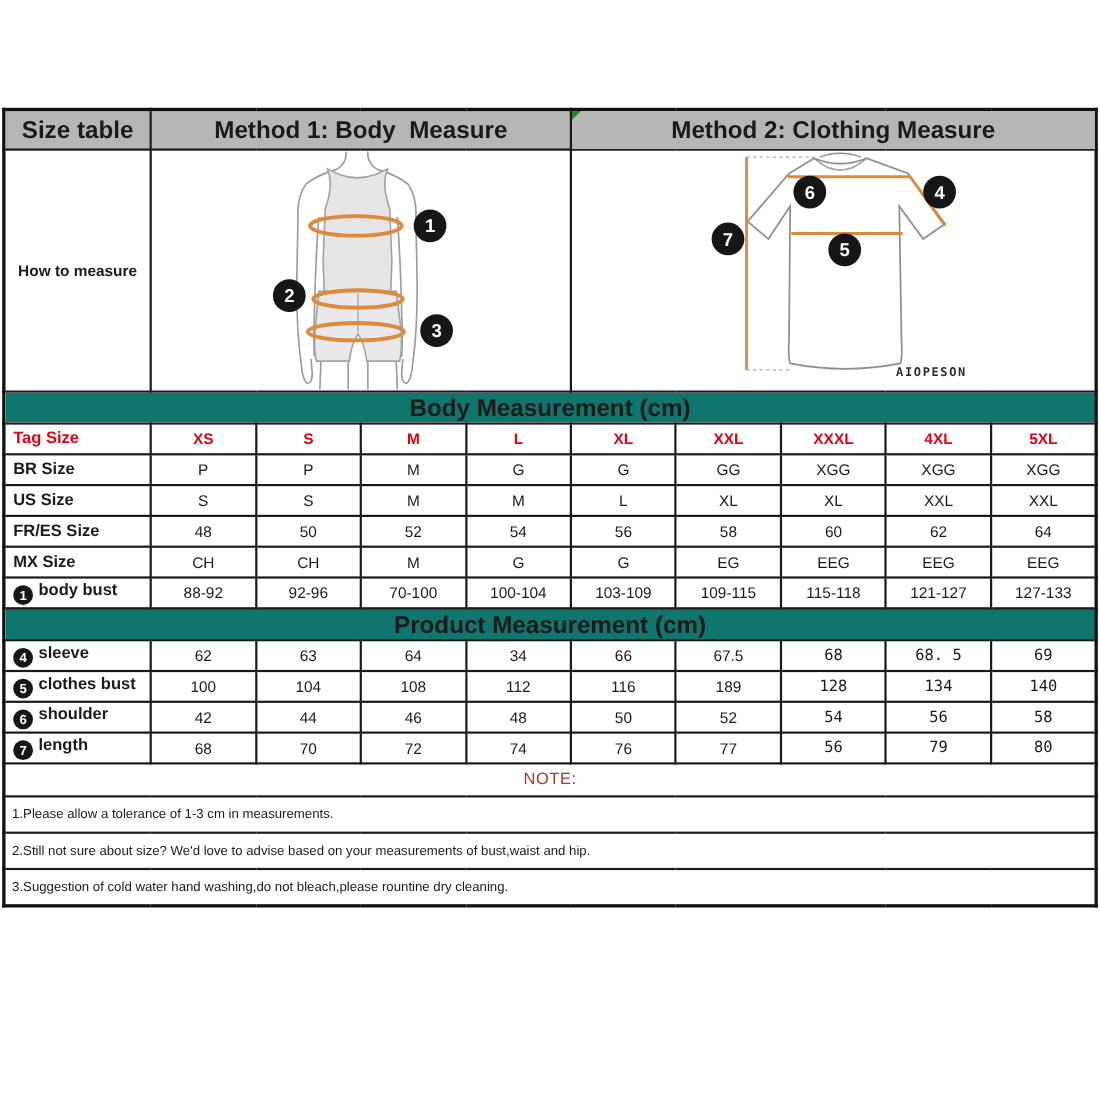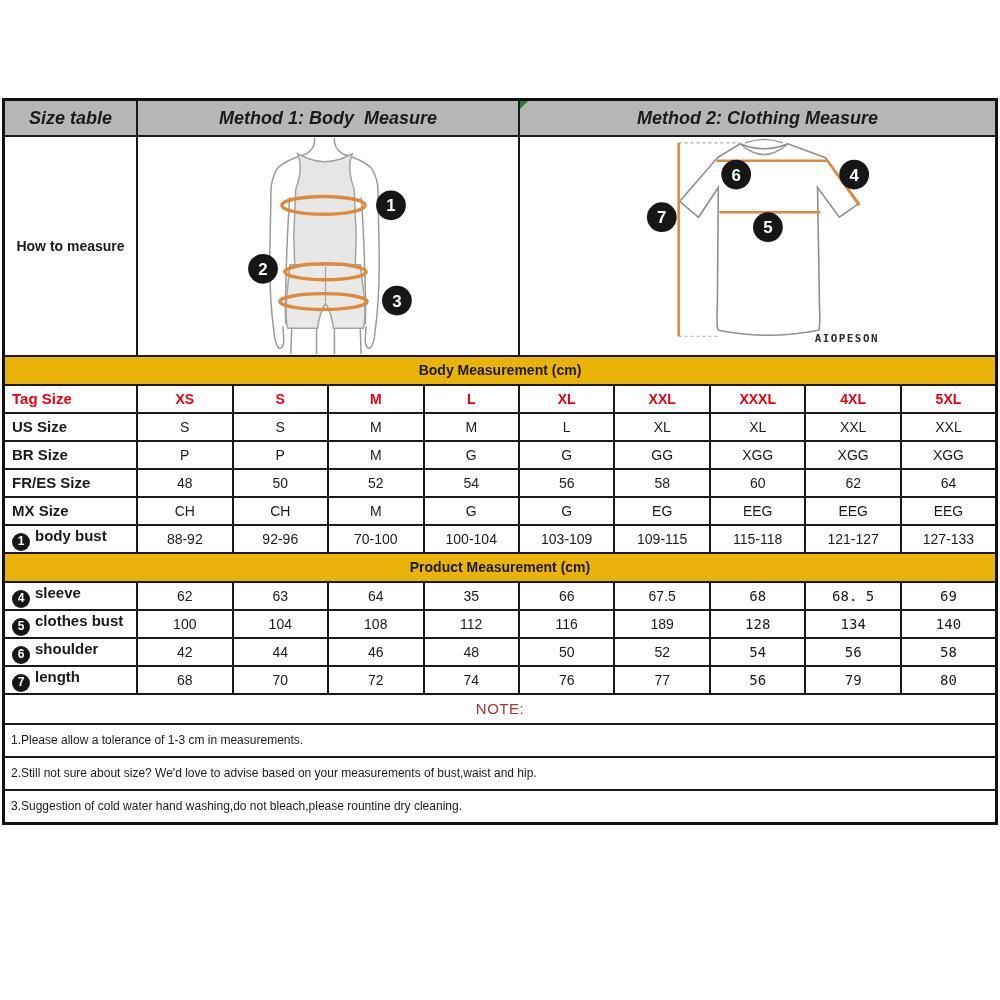--- a/index.html
+++ b/index.html
@@ -9,31 +9,31 @@
   }
   table.size-chart{
     position:absolute;left:2px;top:98px;width:996px;
     border-collapse:collapse;table-layout:fixed;
     border:3px solid #111;
   }
   table.size-chart td{
     border:2px solid #1a1a1a;text-align:center;vertical-align:middle;
     font-size:14px;padding:0;overflow:hidden;line-height:1.15;
   }
-  tr.head-row td{background:#b6b6b6;font-weight:700;font-size:18px;height:34px;font-style:italic;}
+  tr.head-row td{background:#b6b6b6;font-weight:700;font-size:22px;height:34px;}
   td.size-table-cell{font-size:17px;}
   td.method1{text-align:left;padding-left:6px;white-space:pre;}
   td.method2{position:relative;}
   .green-corner{position:absolute;top:0;left:0;width:0;height:0;
     border-top:8px solid #2e7d33;border-right:8px solid transparent;}
   tr.illo-row td{height:218px;background:#fff;}
   td.howto{font-weight:700;font-size:17px;line-height:1.55;}
   td.illo-cell{vertical-align:top;}
   td.illo-cell svg{display:block;}
-  tr.section-row td{background:#eab308;font-weight:700;font-size:14px;height:27px;}
+  tr.section-row td{background:#0f766e;font-weight:700;font-size:22px;height:27px;}
   tbody.gen tr{height:28px;}
   tbody.gen td.row-label{text-align:left;padding-left:7px;font-weight:700;font-size:15px;}
   .red{color:#e60012;font-weight:700;}
   td.mono{font-family:"DejaVu Sans Mono",monospace;font-size:13.5px;}
   .mark{display:inline-flex;width:18px;height:18px;border-radius:50%;background:#161616;
     color:#fff;font-size:12px;font-weight:700;align-items:center;justify-content:center;
     margin-right:5px;vertical-align:-4px;}
   tr.note-title-row td{height:28px;color:#ab352f;font-size:15px;letter-spacing:.5px;}
   tr.note-row td{text-align:left;padding-left:6px;font-size:12px;height:31px;font-weight:400;}
 </style>
@@ -160,44 +160,44 @@
           <td class="red">S</td>
           <td class="red">M</td>
           <td class="red">L</td>
           <td class="red">XL</td>
           <td class="red">XXL</td>
           <td class="red">XXXL</td>
           <td class="red">4XL</td>
           <td class="red">5XL</td>
         </tr>
         <tr>
+          <td class="row-label">BR Size</td>
+          <td>P</td>
+          <td>P</td>
+          <td>M</td>
+          <td>G</td>
+          <td>G</td>
+          <td>GG</td>
+          <td>XGG</td>
+          <td>XGG</td>
+          <td>XGG</td>
+        </tr>
+        <tr>
           <td class="row-label">US Size</td>
           <td>S</td>
           <td>S</td>
           <td>M</td>
           <td>M</td>
           <td>L</td>
           <td>XL</td>
           <td>XL</td>
           <td>XXL</td>
           <td>XXL</td>
         </tr>
         <tr>
-          <td class="row-label">BR Size</td>
-          <td>P</td>
-          <td>P</td>
-          <td>M</td>
-          <td>G</td>
-          <td>G</td>
-          <td>GG</td>
-          <td>XGG</td>
-          <td>XGG</td>
-          <td>XGG</td>
-        </tr>
-        <tr>
           <td class="row-label">FR/ES Size</td>
           <td>48</td>
           <td>50</td>
           <td>52</td>
           <td>54</td>
           <td>56</td>
           <td>58</td>
           <td>60</td>
           <td>62</td>
           <td>64</td>
@@ -233,21 +233,21 @@
         <td colspan="10">Product Measurement (cm)</td>
       </tr>
     </tbody>
 
     <tbody class="gen">
         <tr>
           <td class="row-label"><span class="mark">4</span>sleeve</td>
           <td>62</td>
           <td>63</td>
           <td>64</td>
-          <td>35</td>
+          <td>34</td>
           <td>66</td>
           <td>67.5</td>
           <td class="mono">68</td>
           <td class="mono">68. 5</td>
           <td class="mono">69</td>
         </tr>
         <tr>
           <td class="row-label"><span class="mark">5</span>clothes bust</td>
           <td>100</td>
           <td>104</td>

